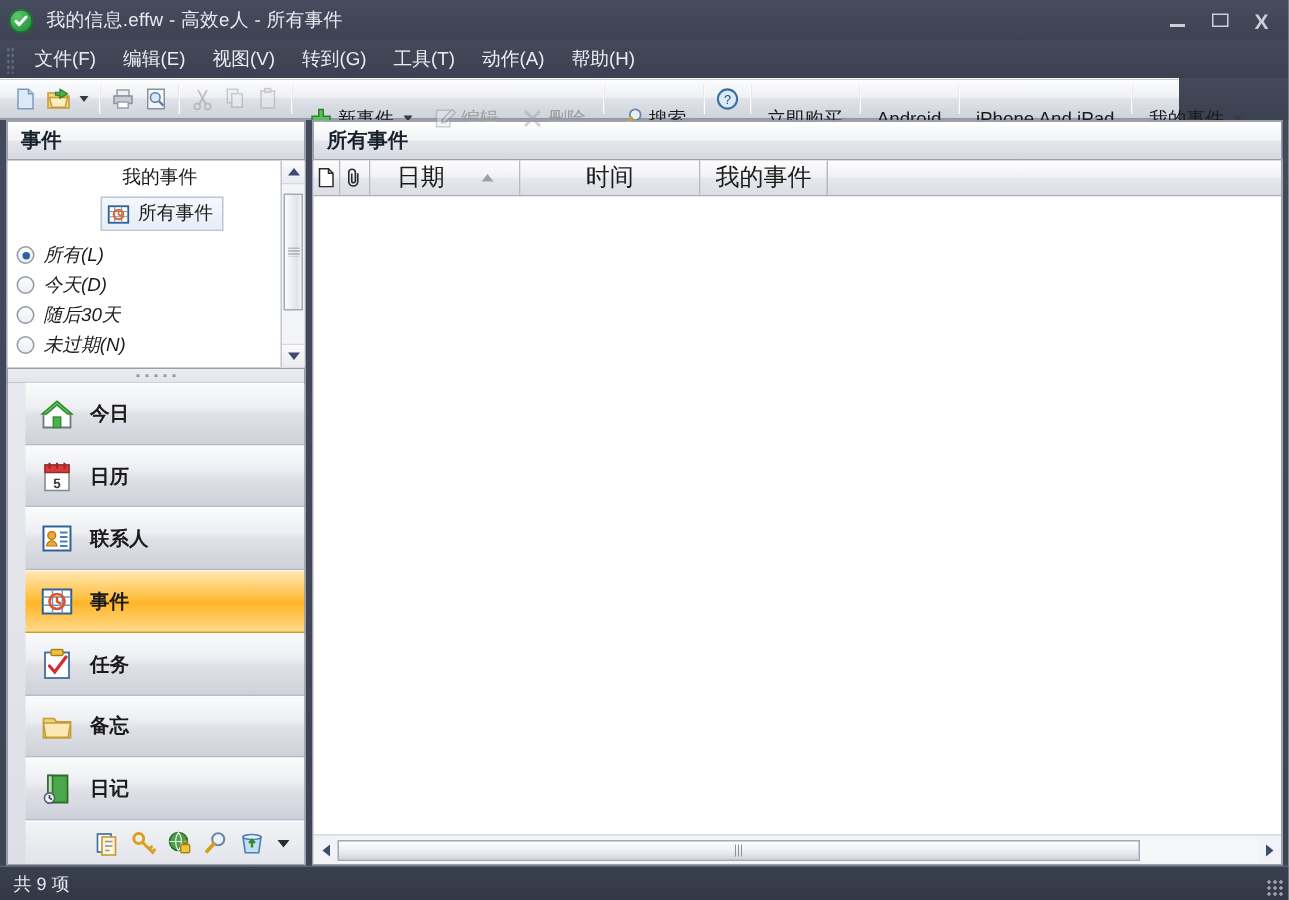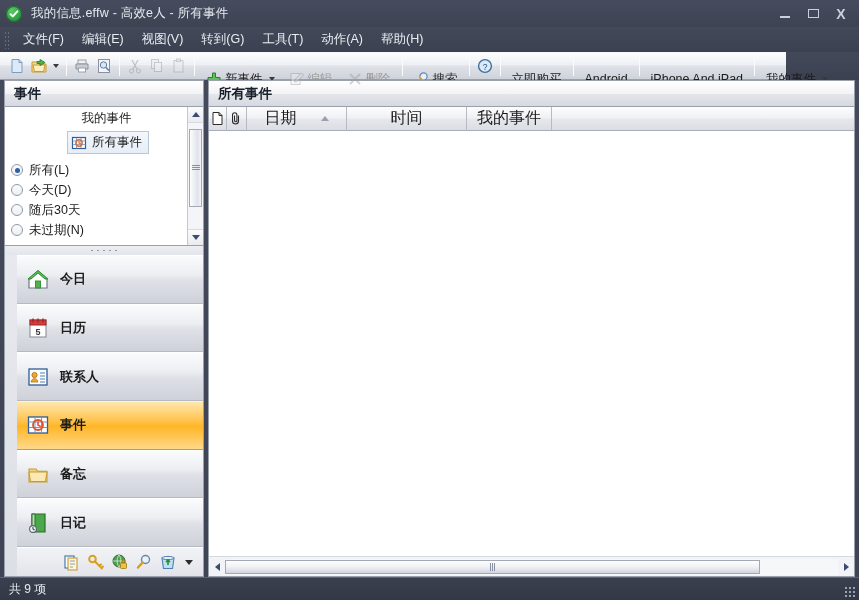--- a/index.html
+++ b/index.html
@@ -132,21 +132,21 @@
   .tree-group{
     padding:3px 0 2px 5px;color:#1b1b1b;font-size:12.5px;
   }
   .tree-node{
     margin:2px 0 0 8px;display:inline-flex;align-items:center;gap:5px;
     padding:2px 6px 2px 3px;
     background:linear-gradient(180deg,#f4f7fc 0%,#e7edf7 100%);
     border:1px solid #b9c6d8;
     color:#1b1b1b;font-size:12.5px;
   }
-  .radio-list{margin-top:6px;}
+  .radio-list{margin-top:6px;font-style:italic;}
   .radio-row{
     display:flex;align-items:center;gap:6px;
     padding:1px 0 1px 6px;color:#1b1b1b;font-size:12.5px;
     height:18px;
   }
   .radio{
     width:12px;height:12px;border-radius:50%;flex:0 0 12px;
     background:linear-gradient(180deg,#fbfcfd 0%,#eceef2 100%);
     border:1px solid #9098a6;box-sizing:border-box;
     display:flex;align-items:center;justify-content:center;
@@ -538,20 +538,28 @@
         <div class="nav-item sel">
           <svg class="nav-ico" viewBox="0 0 26 26">
             <rect x="3.5" y="5" width="19" height="16" fill="#ffffff" stroke="#2f5d96" stroke-width="1.3"></rect>
             <path d="M3.5 10h19M3.5 15.5h19M10 5v16M16.5 5v16" stroke="#6f95c4" stroke-width="1"></path>
             <circle cx="13" cy="13" r="5" fill="none" stroke="#e0512a" stroke-width="1.8"></circle>
             <path d="M13 9.6V13l2.8 1.6" stroke="#e0512a" stroke-width="1.6" fill="none"></path>
           </svg>
           <span>事件</span>
         </div>
 
+        <div class="nav-item">
+          <svg class="nav-ico" viewBox="0 0 26 26">
+            <rect x="5" y="5" width="16" height="17" fill="#ffffff" stroke="#3f6f9e" stroke-width="1.2"></rect>
+            <rect x="9" y="3" width="8" height="4" rx="1" fill="#f0c23e" stroke="#a8811a" stroke-width="1"></rect>
+            <path d="M8 14 L11.5 18 L19 8" stroke="#d12f2f" stroke-width="2.2" fill="none" stroke-linecap="round"></path>
+          </svg>
+          <span>任务</span>
+        </div>
 
         <div class="nav-item">
           <svg class="nav-ico" viewBox="0 0 26 26">
             <path d="M4 8h7l1.6 2.2H22V21H4z" fill="#f3d27e" stroke="#c79b34" stroke-width="1.1"></path>
             <path d="M4 11h18l-1.6 9.5H5.6z" fill="#fbe9b5" stroke="#c79b34" stroke-width="1"></path>
           </svg>
           <span>备忘</span>
         </div>
 
         <div class="nav-item">

